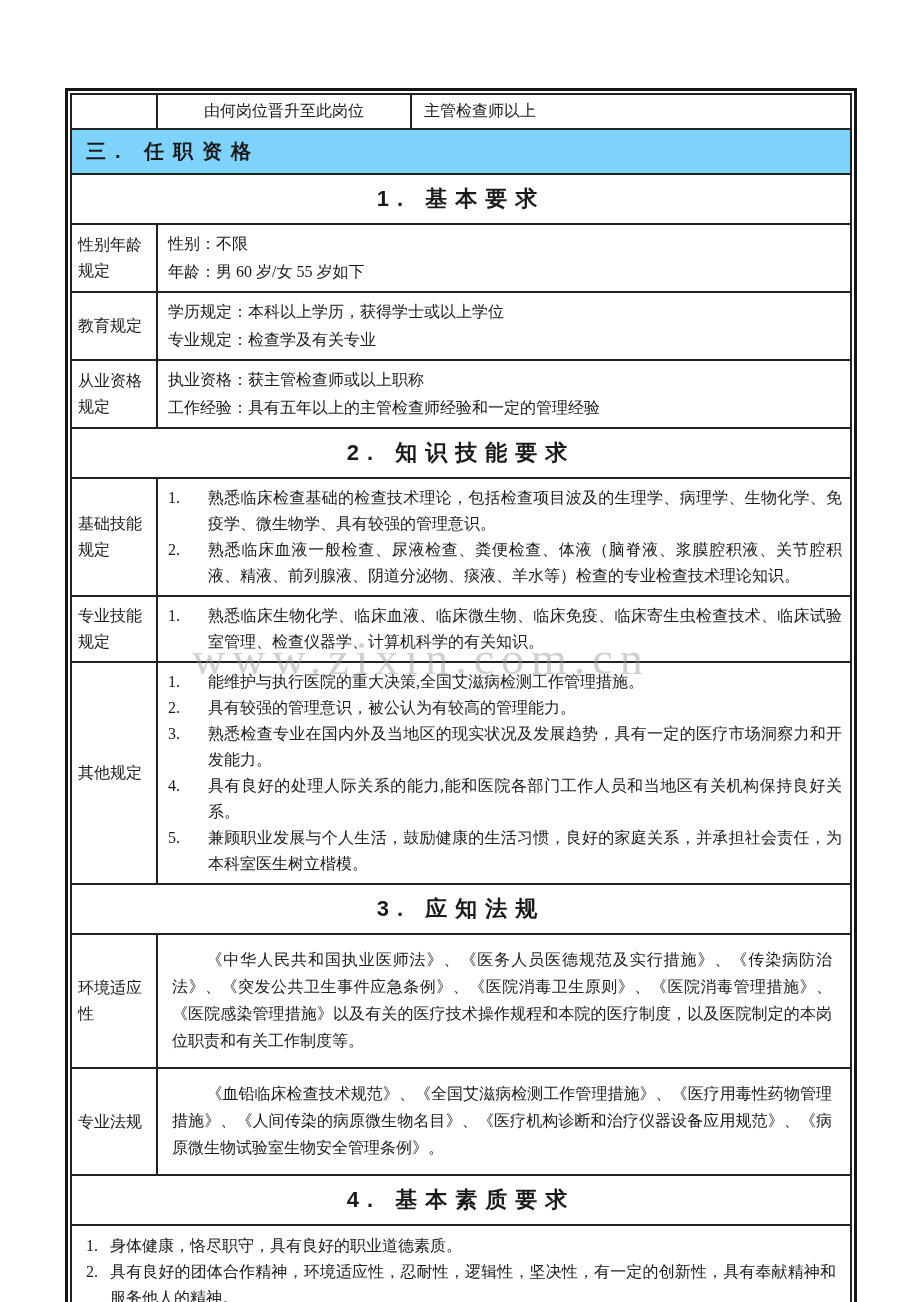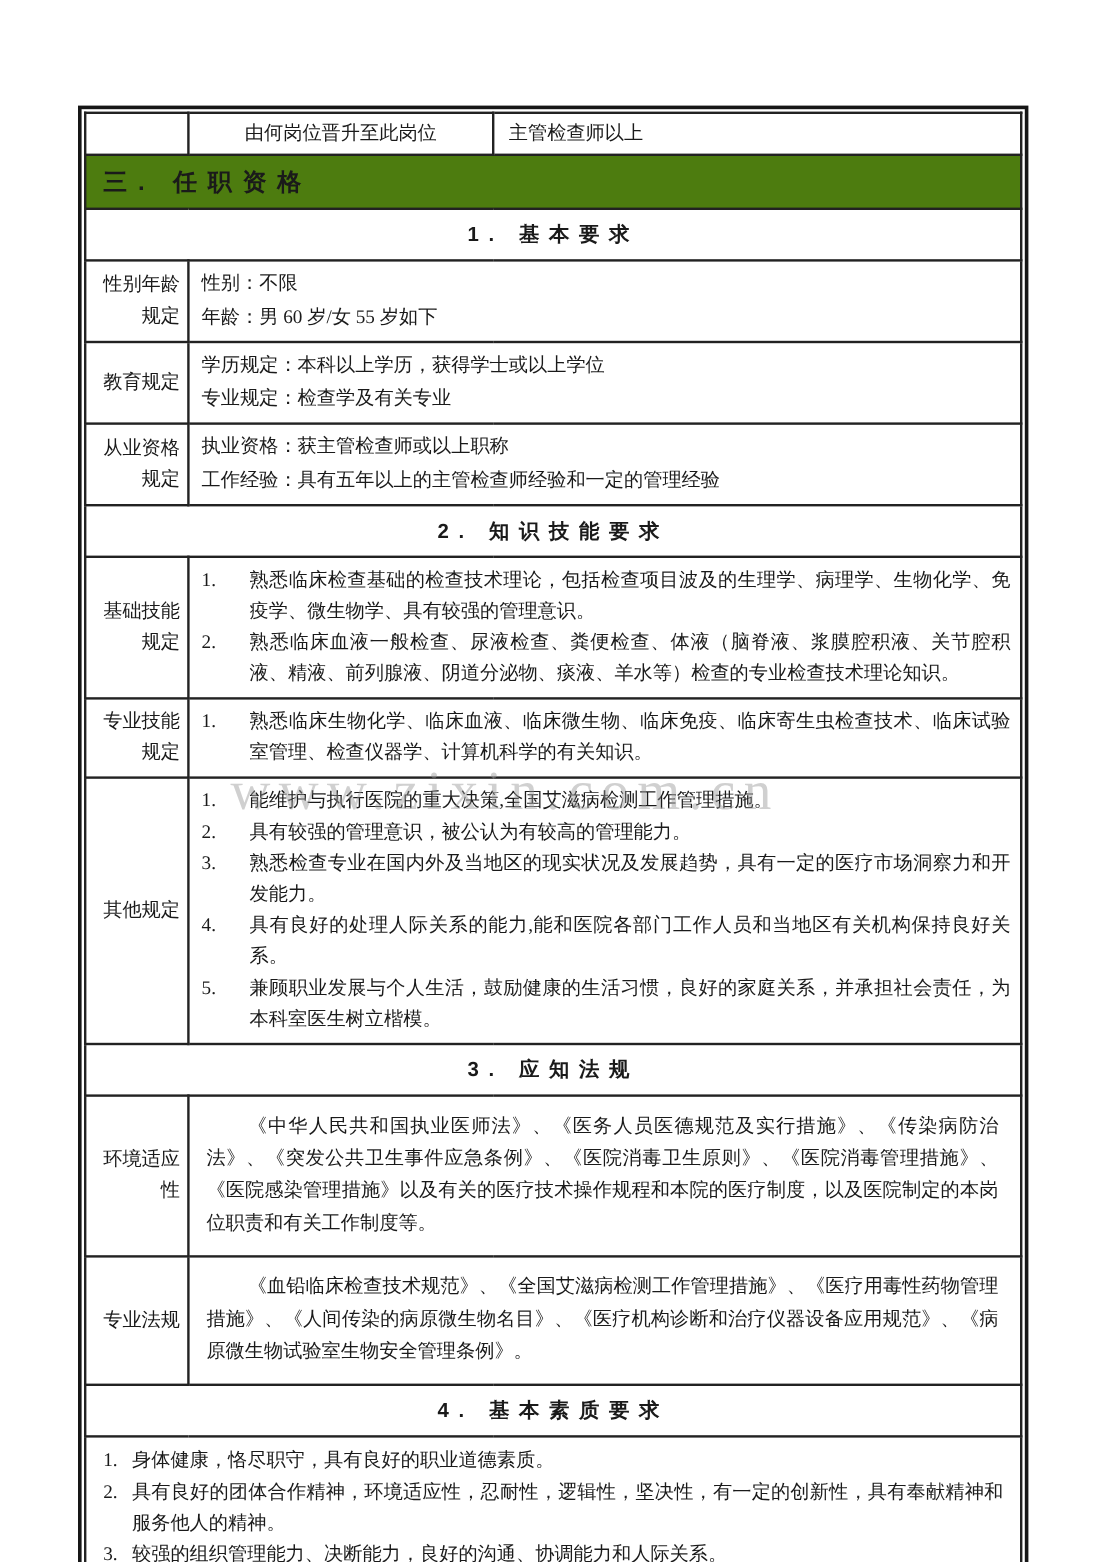--- a/index.html
+++ b/index.html
@@ -24,40 +24,40 @@
     border-collapse: collapse;
     table-layout: fixed;
   }
   td {
     border: 2px solid #222222;
     vertical-align: middle;
     font-size: 16px;
   }
   
   td.band {
-    background: #4d7c0f;
+    background: #7dd3fc;
     font-family: "Liberation Sans", "DejaVu Sans", sans-serif;
     font-weight: bold;
     font-size: 20px;
     letter-spacing: 9px;
     padding: 8px 4px 8px 14px;
     height: 40px;
   }
   
   td.subhead {
     text-align: center;
     font-family: "Liberation Sans", "DejaVu Sans", sans-serif;
     font-weight: bold;
-    font-size: 17px;
+    font-size: 22px;
     letter-spacing: 8px;
     padding: 9px 0;
     height: 38px;
   }
   td.rowlabel {
-    text-align: right;
+    text-align: left;
     padding: 4px 6px;
     line-height: 26px;
   }
   td.content {
     padding: 5px 10px;
     margin-top: 11px;
   }
   .cline { line-height: 28px; }
   
   .li { display: flex; align-items: flex-start; line-height: 26px; }

